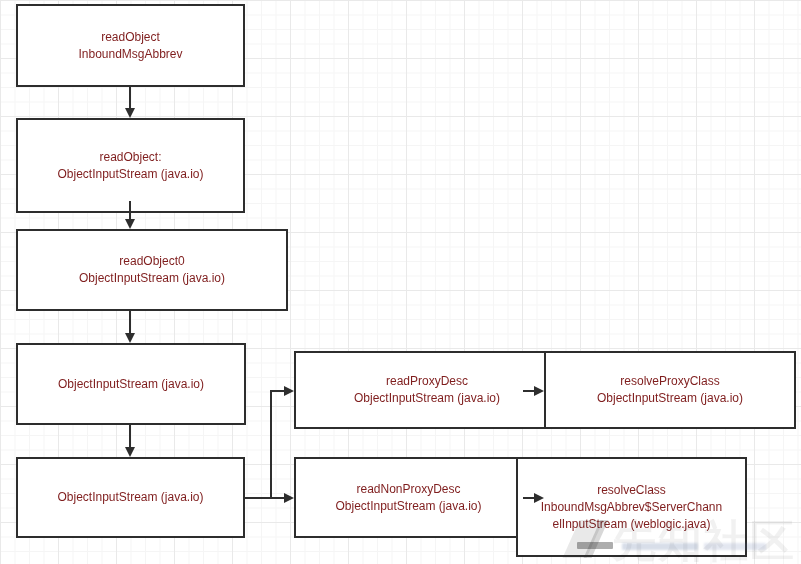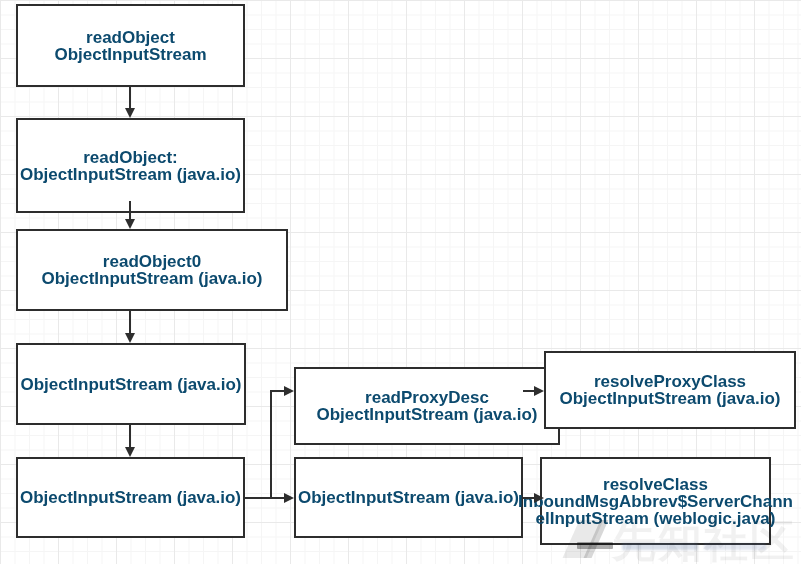--- a/index.html
+++ b/index.html
@@ -20,25 +20,24 @@
     position:absolute;
     box-sizing:border-box;
     background:#ffffff;
     border:2px solid #2d2d2d;
     display:flex;
     align-items:center;
     justify-content:center;
     text-align:center;
   }
   .node-text{
-    font-size:17px;
+    font-size:12px;
     line-height:17px;
-    color:#0c4a6e;
+    color:#7f1d1d;
     white-space:nowrap;
-    font-weight:bold;
   }
   .node-text span{display:block;}
   .line{position:absolute;background:#2e2e2e;}
   .arrow-down{
     position:absolute;width:0;height:0;
     border-left:5px solid transparent;
     border-right:5px solid transparent;
     border-top:10px solid #2e2e2e;
   }
   .arrow-right{
@@ -62,21 +61,21 @@
     background:rgba(90,115,165,0.17);filter:blur(0.8px);border-radius:1px;}
 </style>
 </head>
 <body>
 
 <div class="canvas">
 
   <div class="node" style="left:16px;top:4px;width:229px;height:83px">
     <div class="node-text">
       <span>readObject</span>
-      <span>ObjectInputStream</span>
+      <span>InboundMsgAbbrev</span>
     </div>
   </div>
 
   <div class="node" style="left:16px;top:118px;width:229px;height:95px">
     <div class="node-text">
       <span>readObject:</span>
       <span>ObjectInputStream (java.io)</span>
     </div>
   </div>
 
@@ -92,41 +91,42 @@
       <span>ObjectInputStream (java.io)</span>
     </div>
   </div>
 
   <div class="node" style="left:16px;top:457px;width:229px;height:81px">
     <div class="node-text">
       <span>ObjectInputStream (java.io)</span>
     </div>
   </div>
 
-  <div class="node" style="left:294px;top:367px;width:266px;height:78px">
+  <div class="node" style="left:294px;top:351px;width:266px;height:78px">
     <div class="node-text">
       <span>readProxyDesc</span>
       <span>ObjectInputStream (java.io)</span>
     </div>
   </div>
 
   <div class="node" style="left:544px;top:351px;width:252px;height:78px">
     <div class="node-text">
       <span>resolveProxyClass</span>
       <span>ObjectInputStream (java.io)</span>
     </div>
   </div>
 
   <div class="node" style="left:294px;top:457px;width:229px;height:81px">
     <div class="node-text">
+      <span>readNonProxyDesc</span>
       <span>ObjectInputStream (java.io)</span>
     </div>
   </div>
 
-  <div class="node" style="left:540px;top:457px;width:231px;height:88px">
+  <div class="node" style="left:516px;top:457px;width:231px;height:100px">
     <div class="node-text">
       <span>resolveClass</span>
       <span>InboundMsgAbbrev$ServerChann</span>
       <span>elInputStream (weblogic.java)</span>
     </div>
   </div>
 
   <div class="line" style="left:129px;top:87px;width:2px;height:22px"></div>
   <div class="arrow-down" style="left:125px;top:108px"></div>
 

